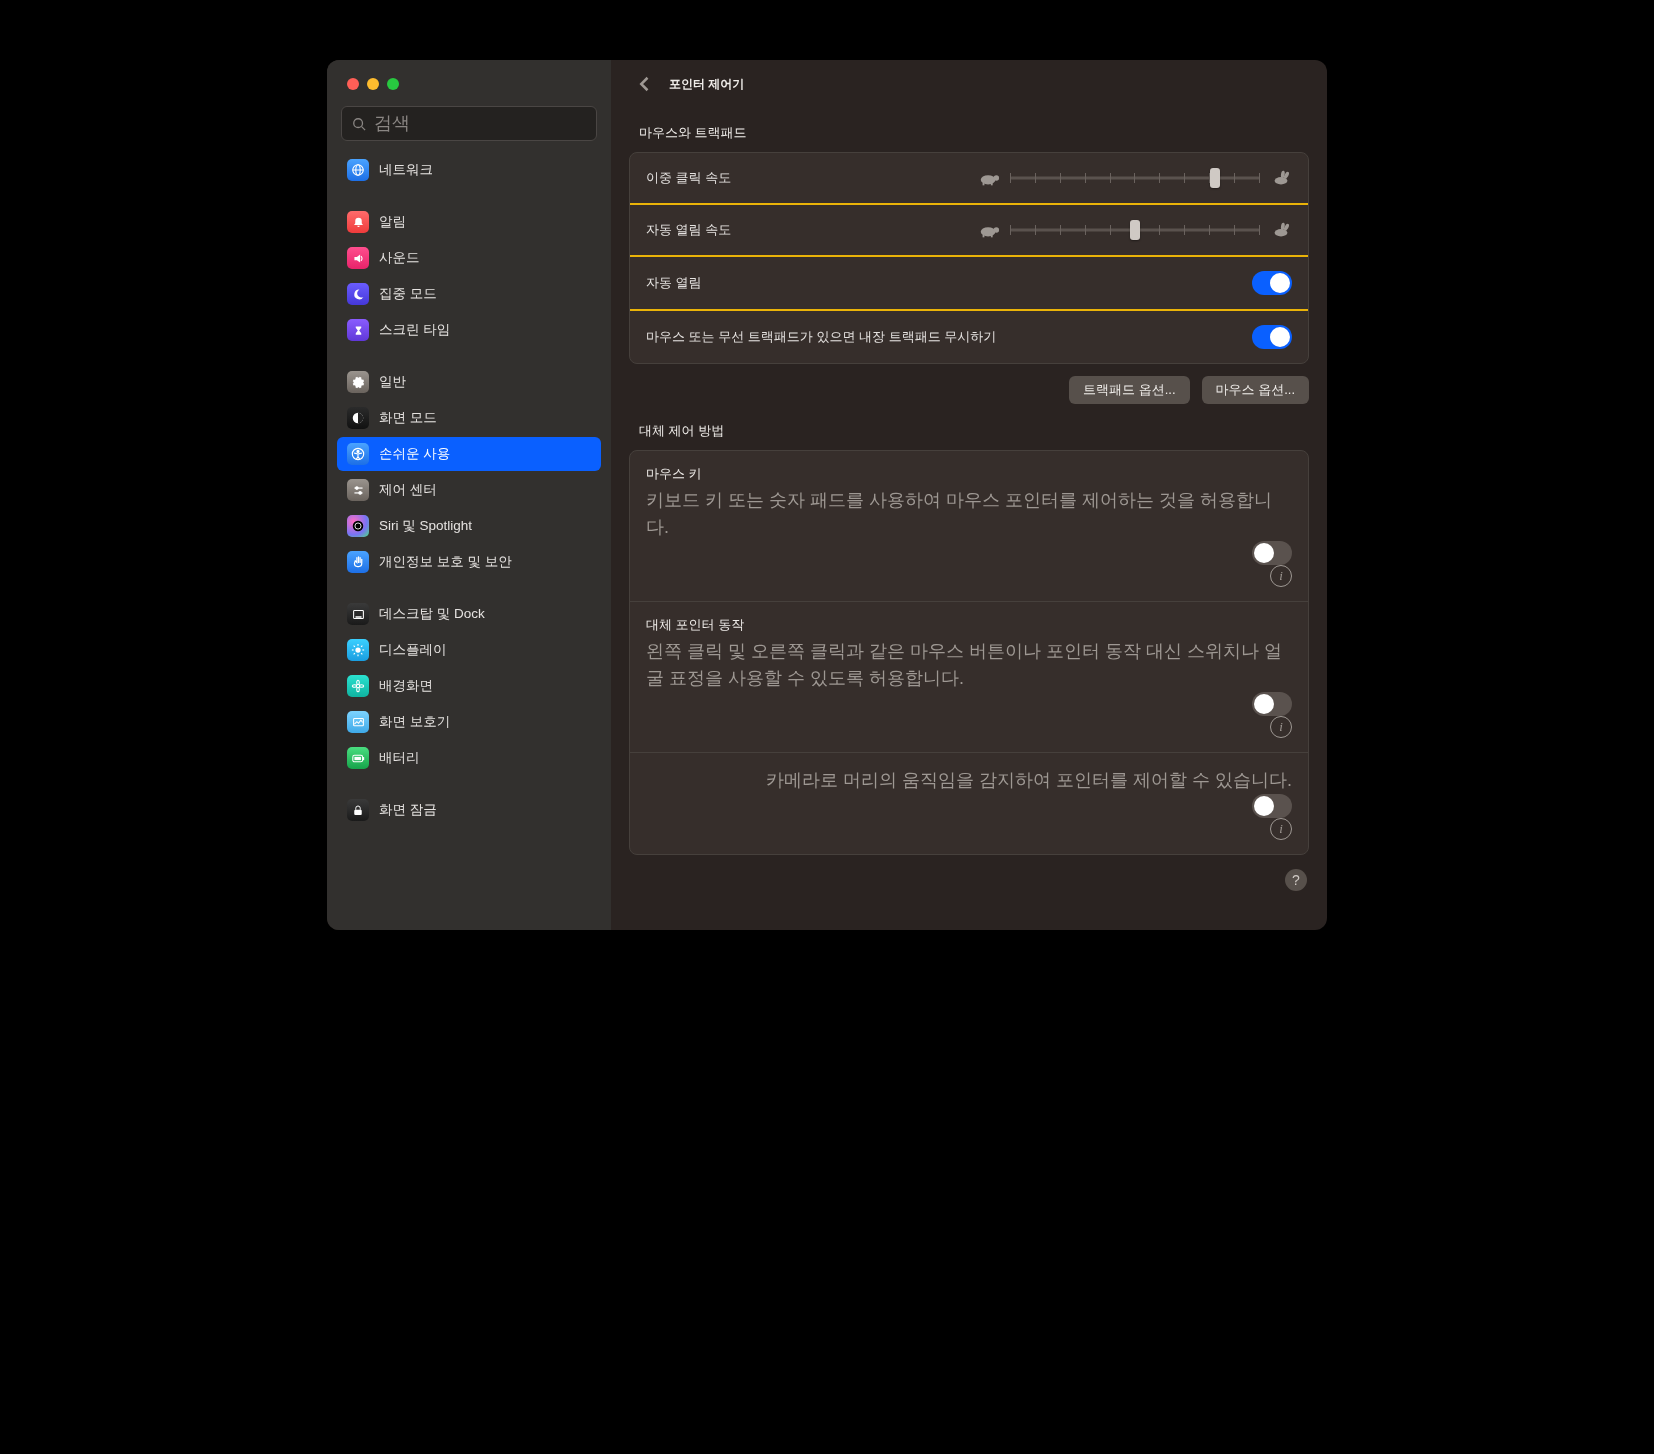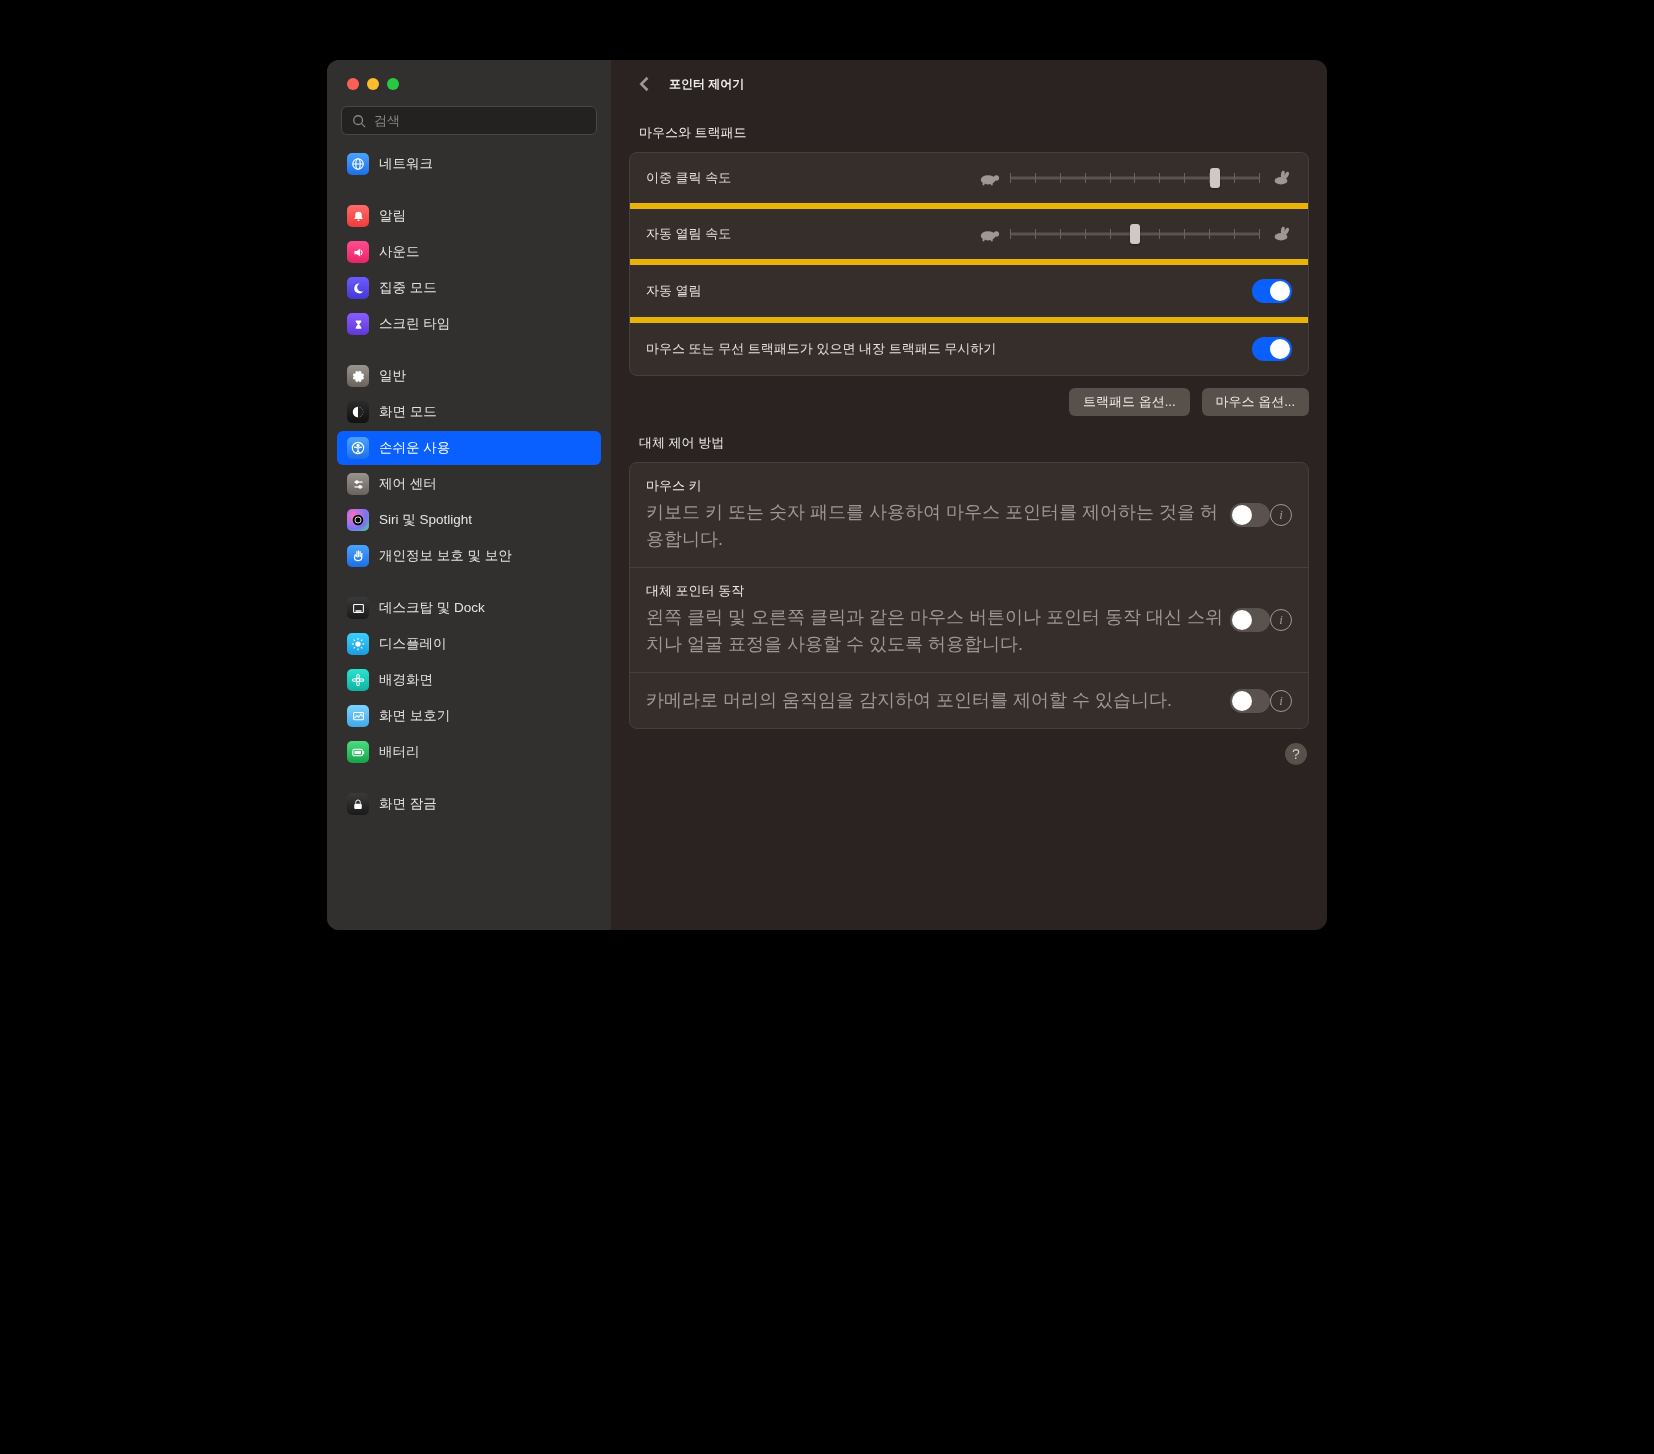--- a/index.html
+++ b/index.html
@@ -50,21 +50,21 @@
       border-radius: 6px;
       padding: 6px 10px;
       gap: 8px;
     }
     .search-icon {
       width: 14px; height: 14px; color: #8a8683;
       flex-shrink: 0;
     }
     .search-input {
       background: none; border: none; outline: none;
-      color: #f97316; font-size: 13px; width: 100%;
+      color: #f97316; font-size: 18px; width: 100%;
     }
     .search-input::placeholder { color: #8a8683; }
     .sidebar-list {
       list-style: none;
       padding: 0 10px 12px;
       overflow-y: auto;
     }
     .sidebar-item {
       display: flex;
       align-items: center;
@@ -132,21 +132,21 @@
       background: #362e2b;
       border: 1px solid #46403c;
       border-radius: 8px;
       margin: 0 18px;
     }
     .row {
       display: flex;
       align-items: center;
       padding: 14px 16px;
       gap: 16px;
-      border-bottom: 6px solid #eab308;
+      border-bottom: 2px solid #eab308;
     }
     .row:last-child { border-bottom: none; align-items: center; }
     .row-label {
       font-size: 13px;
       flex: 0 0 auto;
       min-width: 100px;
     }
     .row-content {
       flex: 1;
       display: flex;
@@ -210,23 +210,24 @@
       color: #efece9;
       border: none;
       border-radius: 6px;
       padding: 5px 14px;
       font-size: 13px;
       cursor: pointer;
     }
     
     .row-alt {
       display: flex;
-      align-items: center;
+      align-items: flex-end;
       padding: 14px 16px;
       border-bottom: 1px solid #46403c;
+      flex-direction: column;
     }
     .row-alt:last-child { border-bottom: none; }
     .row-alt-text { flex: 1; }
     .row-alt-title { font-size: 13px; color: #efece9; margin-bottom: 4px; }
     .row-alt-desc { font-size: 18px; color: #9e9893; line-height: 1.5; }
     .info-btn {
       width: 22px; height: 22px; border: 1.5px solid #9e9893;
       border-radius: 50%; color: #9e9893; font-size: 13px;
       display: flex; align-items: center; justify-content: center;
       cursor: pointer; flex-shrink: 0; font-style: italic;

